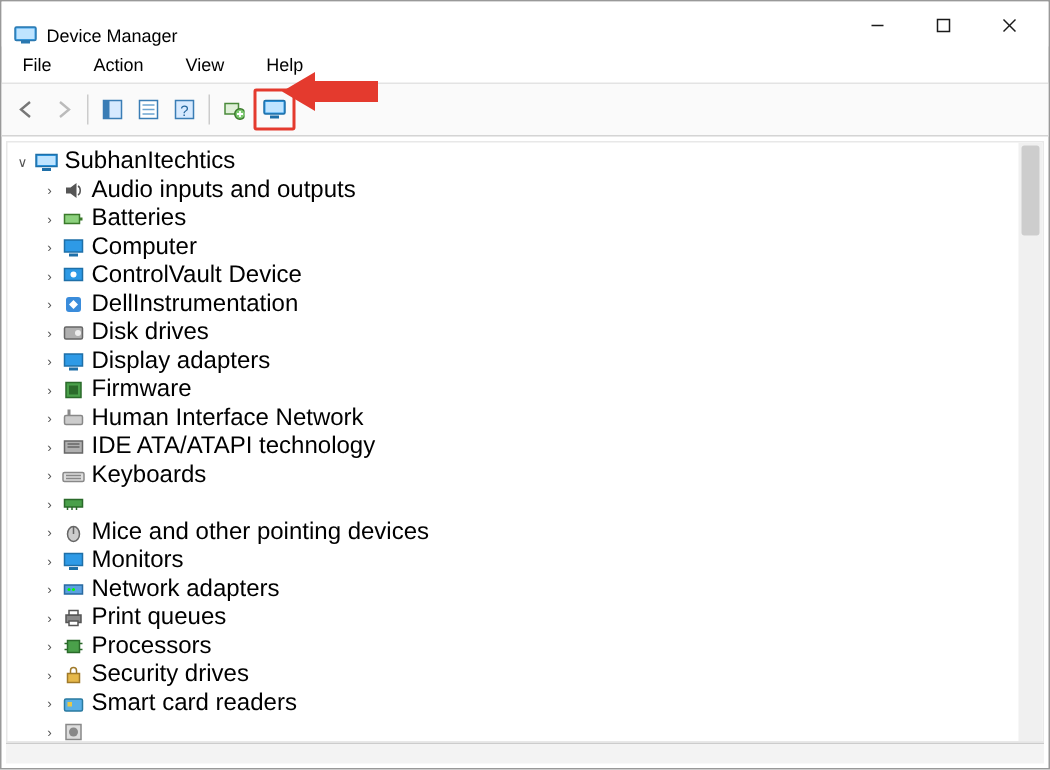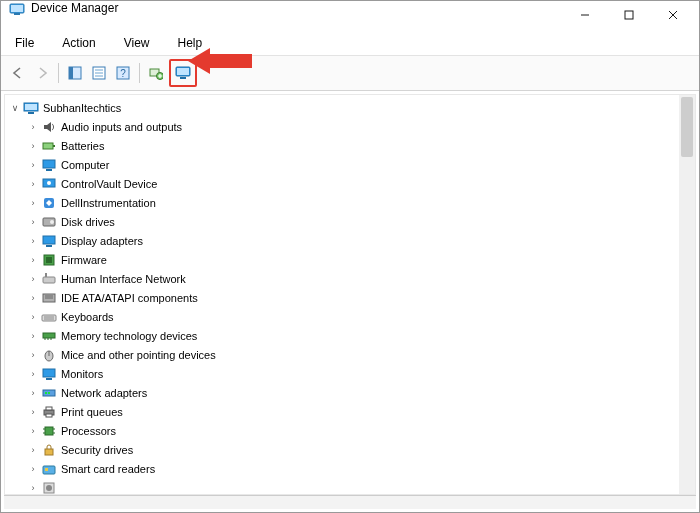--- a/index.html
+++ b/index.html
@@ -11,21 +11,21 @@
     background: #fff;
     width: 700px;
     height: 513px;
     border: 1px solid #999;
     display: flex;
     flex-direction: column;
     overflow: hidden;
   }
   .titlebar {
     display: flex;
-    align-items: flex-start;
+    align-items: flex-end;
     height: 30px;
     padding: 0 4px 0 8px;
     background: #fff;
   }
   .titlebar .app-icon { width: 16px; height: 16px; margin-right: 6px; }
   .titlebar .title { flex: 1; font-size: 12px; }
   .titlebar .ctrl { width: 44px; height: 28px; display:flex; align-items:center; justify-content:center; color:#1a1a1a; }
   .menubar {
     display: flex;
     gap: 12px;
@@ -79,21 +79,21 @@
   .tree-row.child { padding-left: 18px; }
   .tree-row .twisty {
     width:12px; height:12px; margin-right:2px;
     display:flex; align-items:center; justify-content:center;
     color:#555; font-size:9px;
   }
   .tree-row .node-icon {
     width:16px; height:16px; margin-right:4px;
     display:flex; align-items:center; justify-content:center;
   }
-  .tree-row .node-label { font-size:11px; }
+  .tree-row .node-label { font-size:16px; }
   .scrollbar-v {
     position:absolute; right:0; top:0; bottom:0; width:16px;
     background:#f0f0f0;
   }
   .scrollbar-v .thumb{
     position:absolute; left:2px; right:2px; top:2px; height:60px;
     background:#cdcdcd; border-radius:2px;
   }
   .statusbar {
     height:14px;
@@ -315,21 +315,21 @@
         </div>
         <div class="tree-row child">
           <span class="twisty">›</span>
           <span class="node-icon">
             <svg width="16" height="16">
               <rect x="2" y="4" width="12" height="8" fill="#b0b0b0" stroke="#666"></rect>
               <line x1="4" y1="6" x2="12" y2="6" stroke="#666"></line>
               <line x1="4" y1="8" x2="12" y2="8" stroke="#666"></line>
             </svg>
           </span>
-          <span class="node-label">IDE ATA/ATAPI components</span>
+          <span class="node-label">IDE ATA/ATAPI technology</span>
         </div>
         <div class="tree-row child">
           <span class="twisty">›</span>
           <span class="node-icon">
             <svg width="16" height="16">
               <rect x="1" y="6" width="14" height="6" rx="1" fill="#ddd" stroke="#888"></rect>
               <line x1="3" y1="8" x2="13" y2="8" stroke="#888"></line>
               <line x1="3" y1="10" x2="13" y2="10" stroke="#888"></line>
             </svg>
           </span>
@@ -338,21 +338,20 @@
         <div class="tree-row child">
           <span class="twisty">›</span>
           <span class="node-icon">
             <svg width="16" height="16">
               <rect x="2" y="5" width="12" height="5" fill="#4aa04a" stroke="#2a6a2a"></rect>
               <line x1="4" y1="10" x2="4" y2="12" stroke="#2a6a2a"></line>
               <line x1="7" y1="10" x2="7" y2="12" stroke="#2a6a2a"></line>
               <line x1="10" y1="10" x2="10" y2="12" stroke="#2a6a2a"></line>
             </svg>
           </span>
-          <span class="node-label">Memory technology devices</span>
         </div>
         <div class="tree-row child">
           <span class="twisty">›</span>
           <span class="node-icon">
             <svg width="16" height="16">
               <ellipse cx="8" cy="9" rx="4" ry="5" fill="#ccc" stroke="#666"></ellipse>
               <line x1="8" y1="4" x2="8" y2="9" stroke="#666"></line>
             </svg>
           </span>
           <span class="node-label">Mice and other pointing devices</span>

